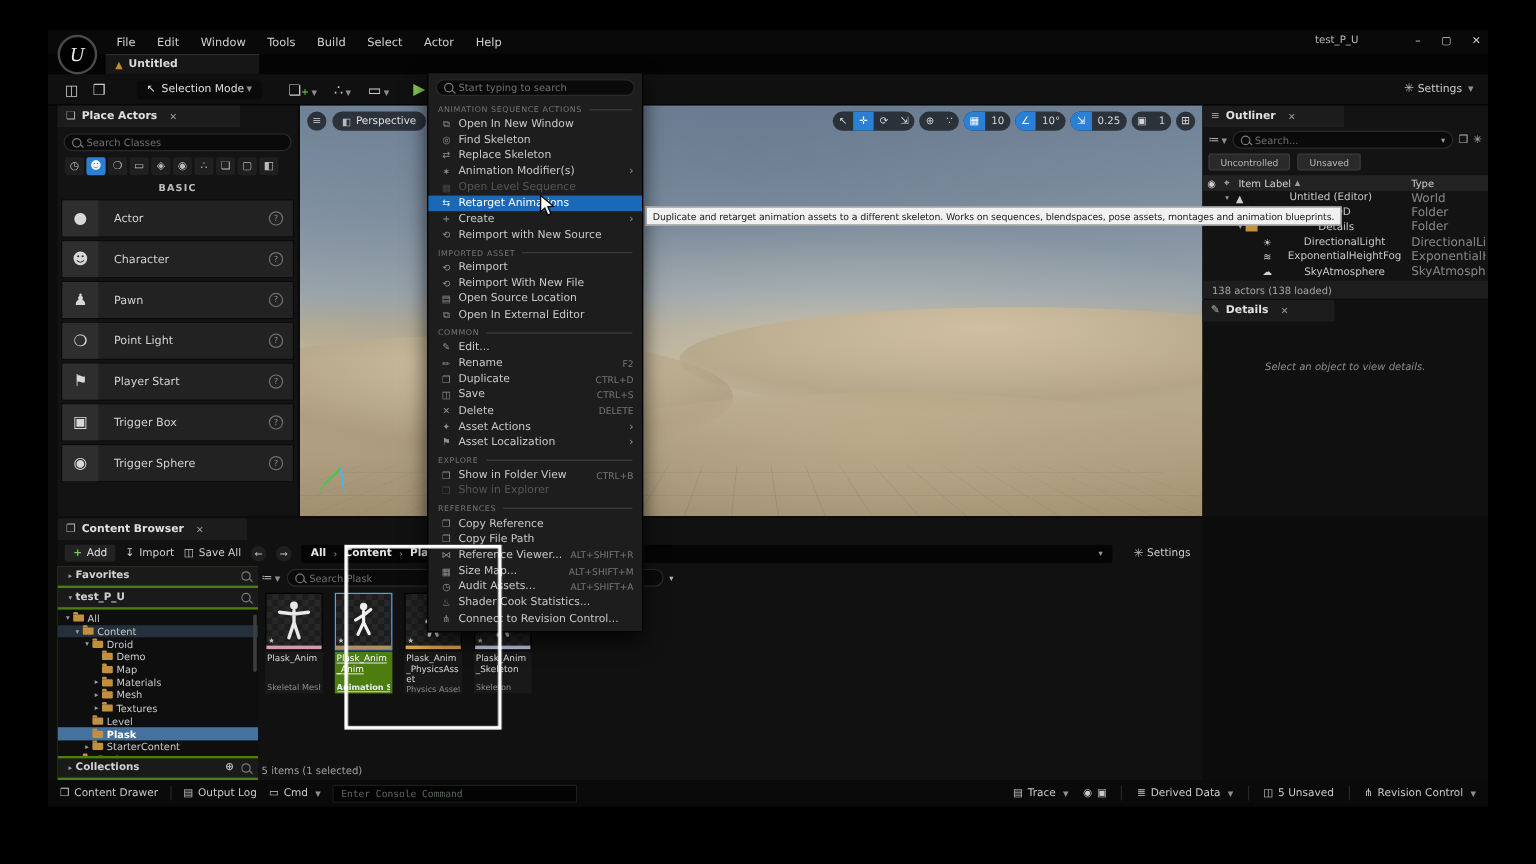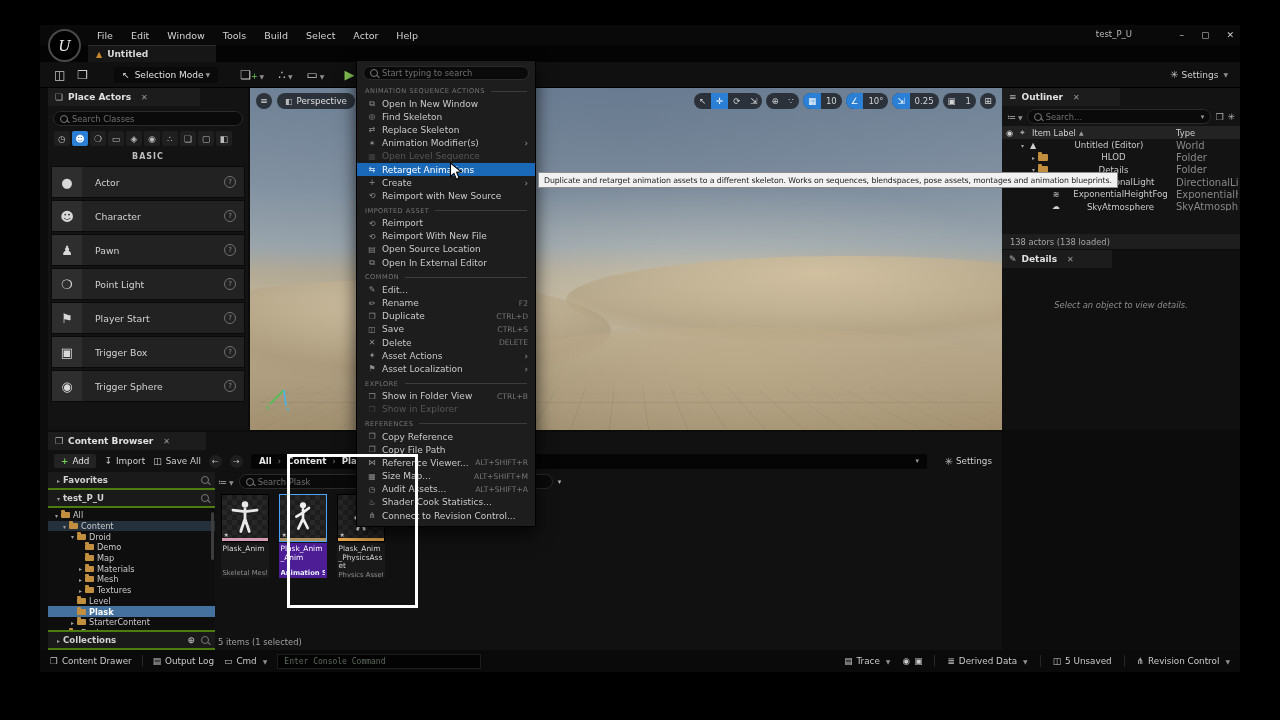--- a/index.html
+++ b/index.html
@@ -127,21 +127,21 @@
   .tile{width:53px;flex:none;}
   .thumb{position:relative;width:48px;height:48px;margin:0 auto;border:1px solid #000;box-sizing:border-box;
          background-color:#1d1d1d;
          background-image:linear-gradient(45deg,#272727 25%,transparent 25%,transparent 75%,#272727 75%),
                           linear-gradient(45deg,#272727 25%,transparent 25%,transparent 75%,#272727 75%);
          background-size:10px 10px;background-position:0 0,5px 5px;}
   .tile.sel .thumb{border-color:#4aa3ff;}
   .bar{position:absolute;left:0;right:0;bottom:0;height:3px;}
   .tstar{position:absolute;left:2px;bottom:3px;color:#c2c2c2;font-size:6px;line-height:1;}
   .tbox{width:48px;margin:1px auto 0;padding:2px 2px 1px;box-sizing:border-box;height:35px;display:flex;flex-direction:column;background:#191919;}
-  .tile.sel .tbox{background:#4c1d95;}
+  .tile.sel .tbox{background:#4d7c0f;text-decoration:underline;}
   .tname{font-size:7.4px;line-height:1.18;color:#d6d6d6;word-break:break-all;}
   .tile.sel .tname{color:#fff;}
   .ttype{margin-top:auto;font-size:6.8px;color:#8d8d8d;white-space:nowrap;overflow:hidden;}
   .tile.sel .ttype{color:#e8f1fa;font-weight:bold;}
   .sphere{position:absolute;left:3px;top:2px;width:41px;height:41px;border-radius:50%;
           background:radial-gradient(circle at 35% 30%, #ffffff, #d8d8d8 55%, #9a9a9a 95%);}
   .cb-status{position:absolute;left:170px;top:205px;font-size:8.4px;color:#a0a0a0;}
 
   
   .sbar{position:absolute;left:0;top:625px;width:100%;height:22px;background:#0a0a0a;display:flex;align-items:center;
@@ -349,20 +349,24 @@
       <div class="ol-tools">
         <span class="icn">≔<span class="ddv">▼</span></span>
         <div class="searchpill">
           <span class="mag"></span>
           <span class="ph">Search...</span>
           <span style="margin-left:auto;color:#9a9a9a;font-size:7px;">▾</span>
         </div>
         <span class="icn">❒</span>
         <span class="icn">✳</span>
       </div>
+      <div class="badges">
+        <span class="badge">Uncontrolled</span>
+        <span class="badge">Unsaved</span>
+      </div>
       <div class="ol-head">
         <span style="width:14px">◉</span>
         <span style="width:12px">⌖</span>
         <span>Item Label</span>
         <span style="margin-left:3px;font-size:6px;color:#9d9d9d;">▲</span>
         <span class="ty">Type</span>
       </div>
       <div class="ol-rows">
         <div class="ol-row" style="padding-left:16px">
           <span class="exp">▾</span>
@@ -566,20 +570,34 @@
             <svg class="fig" width="32" height="38" viewBox="0 0 24 26">
               <circle cx="12" cy="3.5" r="2.3" fill="#e8e8e8"></circle>
               <path d="M12 6.5 v7 M12 9 L8 13 M12 9 L16 13 M12 13.5 L9.5 21.5 M12 13.5 L14.5 21.5" stroke="#e8e8e8" stroke-width="2" fill="none" stroke-linecap="round"></path>
             </svg>
             <span class="tstar">★</span>
             <div class="bar" style="background:#e0a34a"></div>
           </div>
           <div class="tbox">
             <div class="tname">Plask_Anim_PhysicsAsset</div>
             <div class="ttype">Physics Asset</div>
+          </div>
+        </div>
+        <div class="tile">
+          <div class="thumb">
+            <svg class="fig" width="32" height="38" viewBox="0 0 24 26">
+              <circle cx="12" cy="3.5" r="2.3" fill="#e8e8e8"></circle>
+              <path d="M12 6.5 v7 M12 9 L8.5 12.5 M12 9 L15.5 12.5 M12 13.5 L9 21.5 M12 13.5 L15 21.5" stroke="#e8e8e8" stroke-width="2" fill="none" stroke-linecap="round"></path>
+            </svg>
+            <span class="tstar">★</span>
+            <div class="bar" style="background:#bcc6e0"></div>
+          </div>
+          <div class="tbox">
+            <div class="tname">Plask_Anim_Skeleton</div>
+            <div class="ttype">Skeleton</div>
           </div>
         </div>
       </div>
       <div class="cb-status">5 items (1 selected)</div>
     </div>
 
     <div class="sbar">
       <span class="sbtn">
         <span>❒</span>
         <span>Content Drawer</span>

